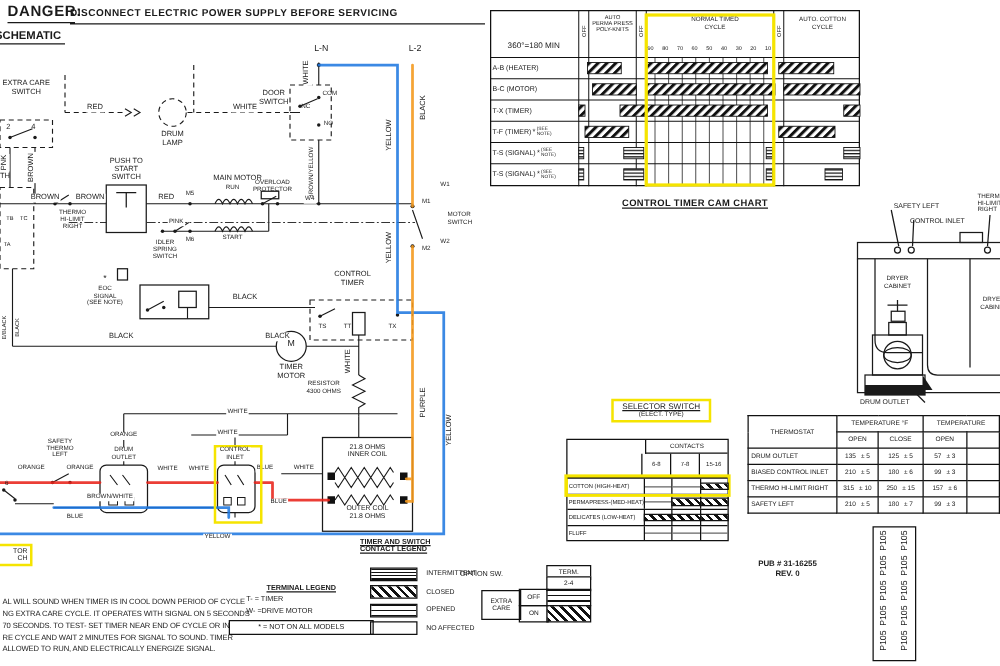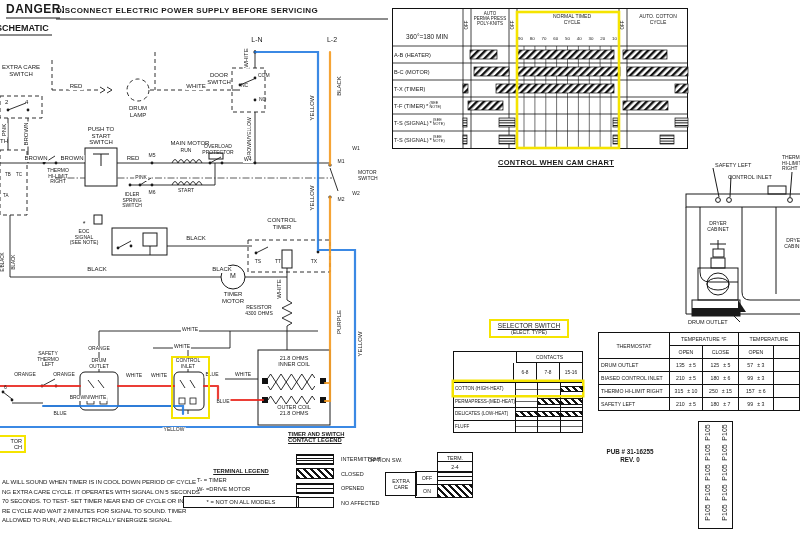--- a/index.html
+++ b/index.html
@@ -412,21 +412,21 @@
         <span class="cam-note">(SEE
 NOTE)</span>
     </div>
       <div class="cam-row">
       <span>T-S (SIGNAL)</span>
         <span class="cam-star">*</span>
         <span class="cam-note">(SEE
 NOTE)</span>
     </div>
     </div>
-  <div class="lbl c u cam-title" style="left:556px;top:159px">CONTROL WHEN CAM CHART</div>
+  <div class="lbl c u cam-title" style="left:556px;top:159px">CONTROL TIMER CAM CHART</div>
 
   <div class="selbox">
     <div class="t1">SELECTOR SWITCH</div>
     <div class="t2">(ELECT. TYPE)</div>
   </div>
   <div class="sel-table">
     <div class="sel-head1">
       <div class="sel-corner"></div>
       <div class="sel-contacts">CONTACTS</div>
     </div>

